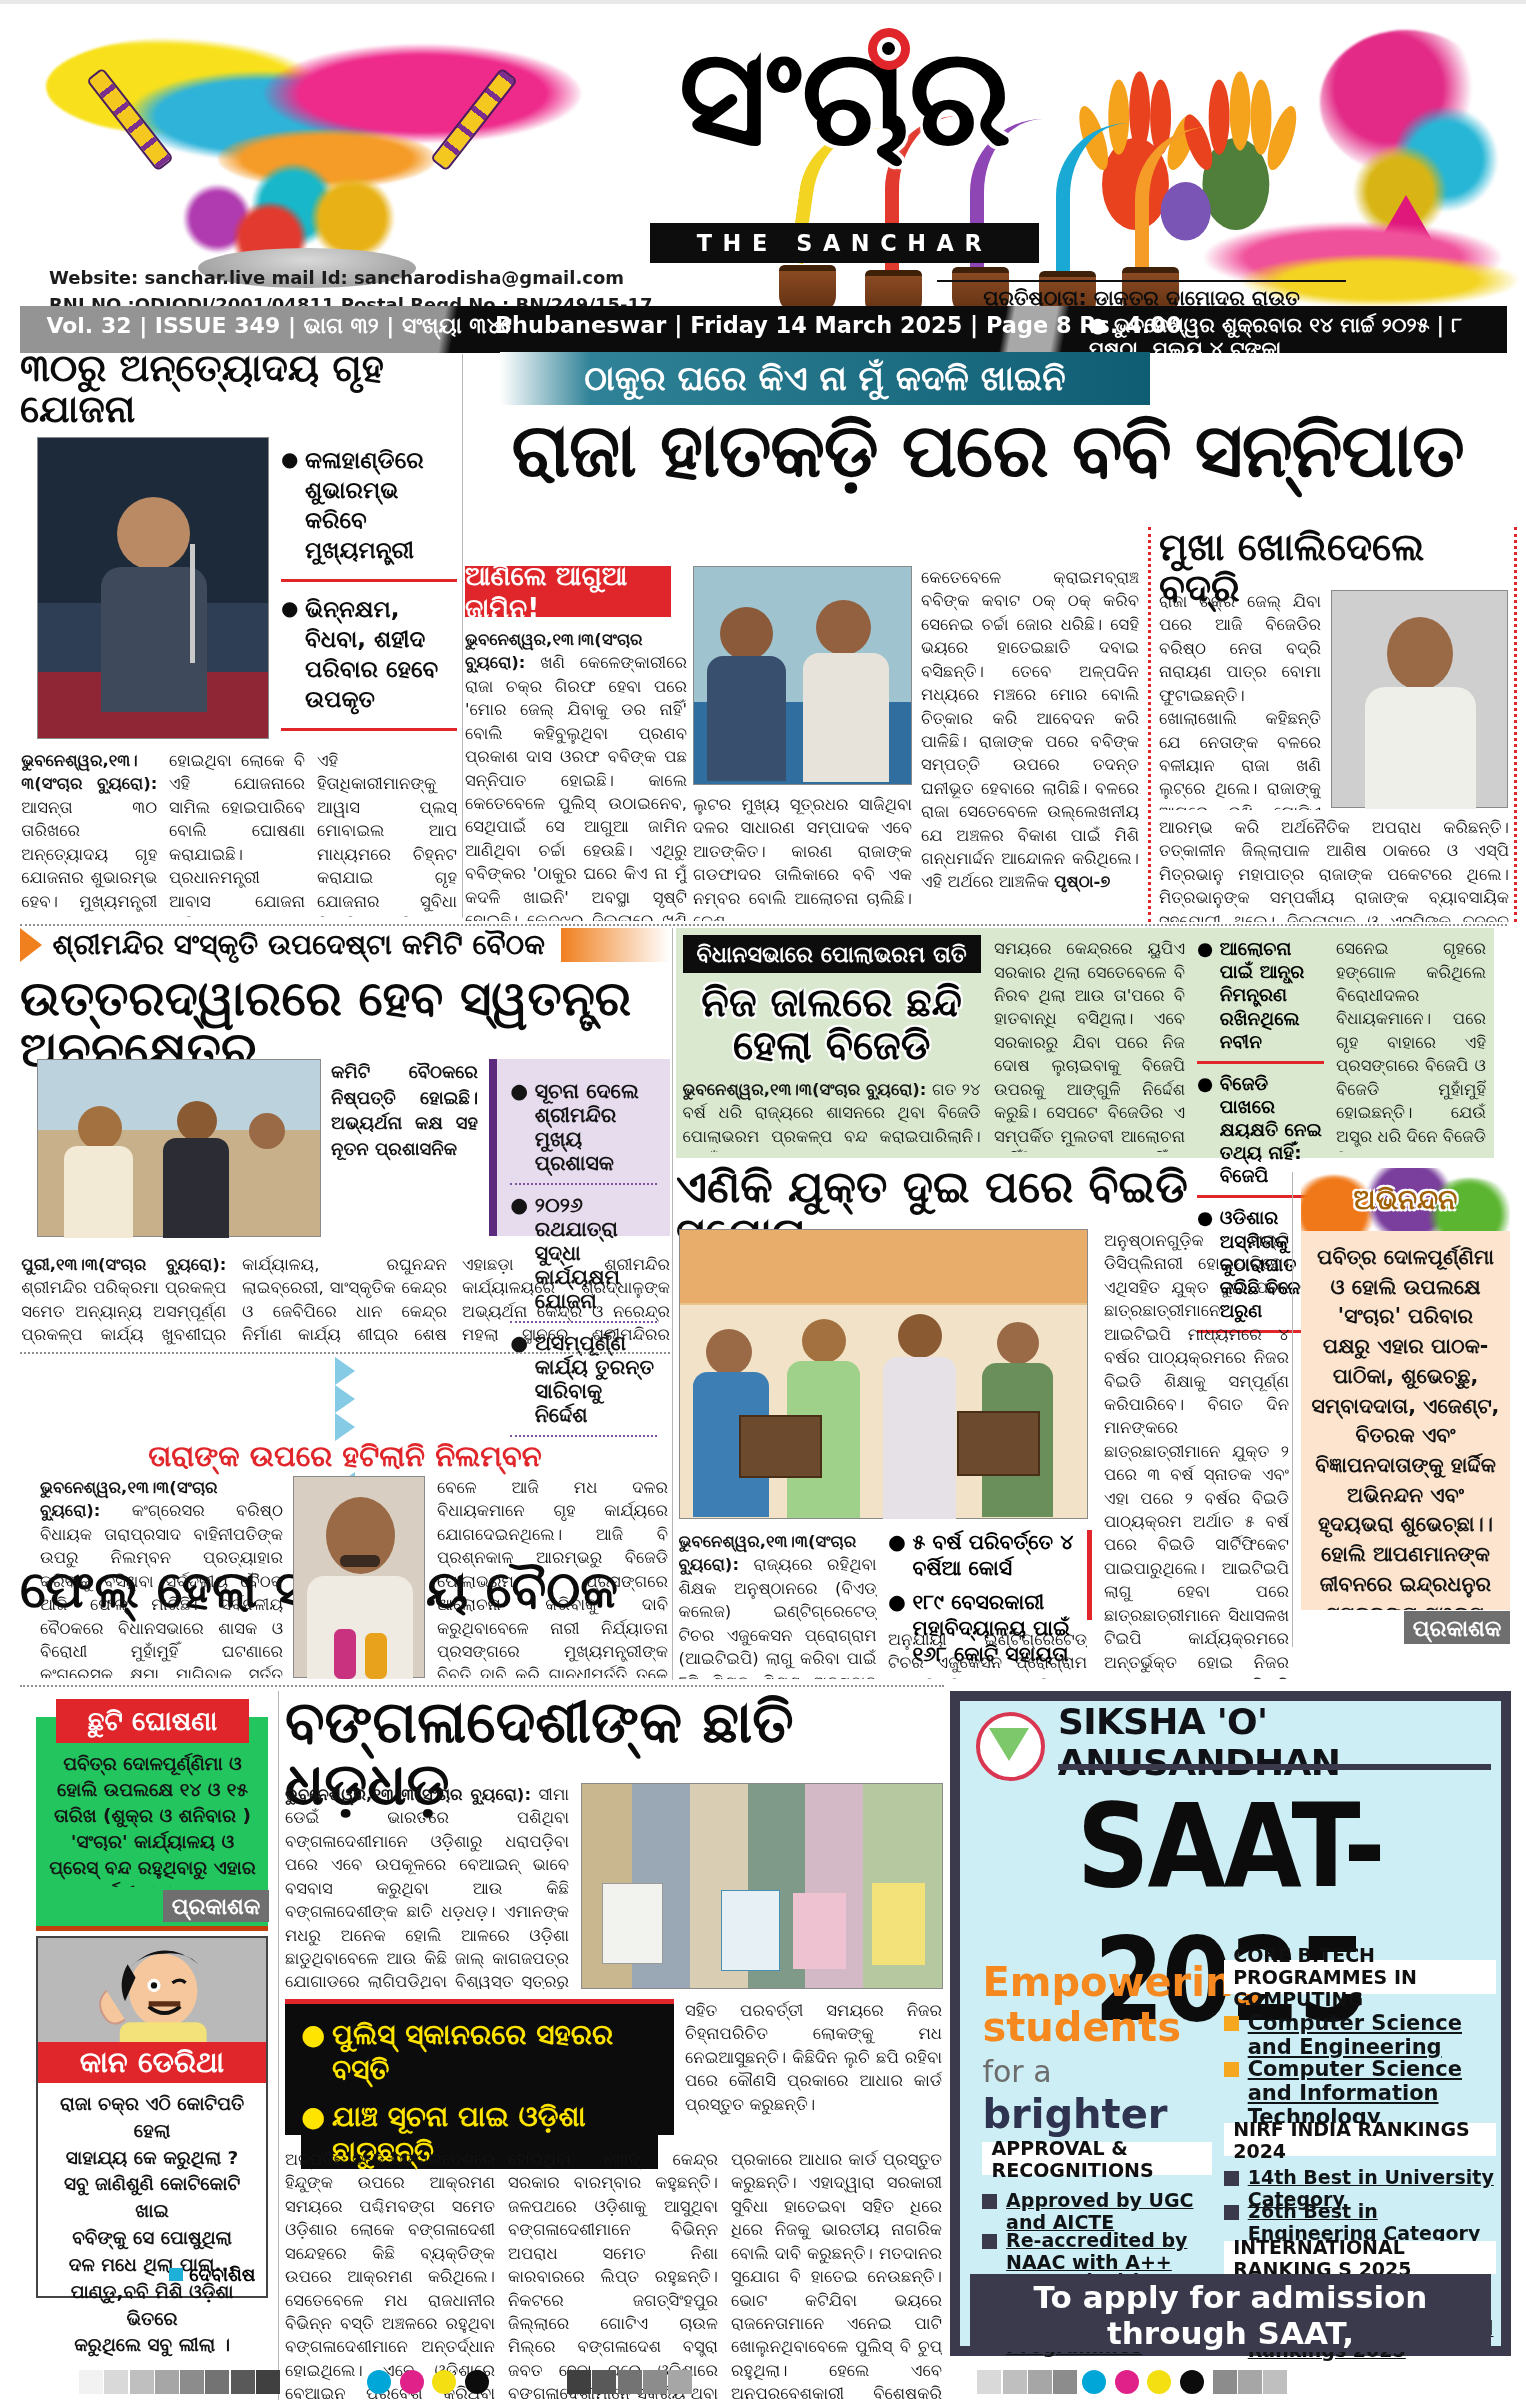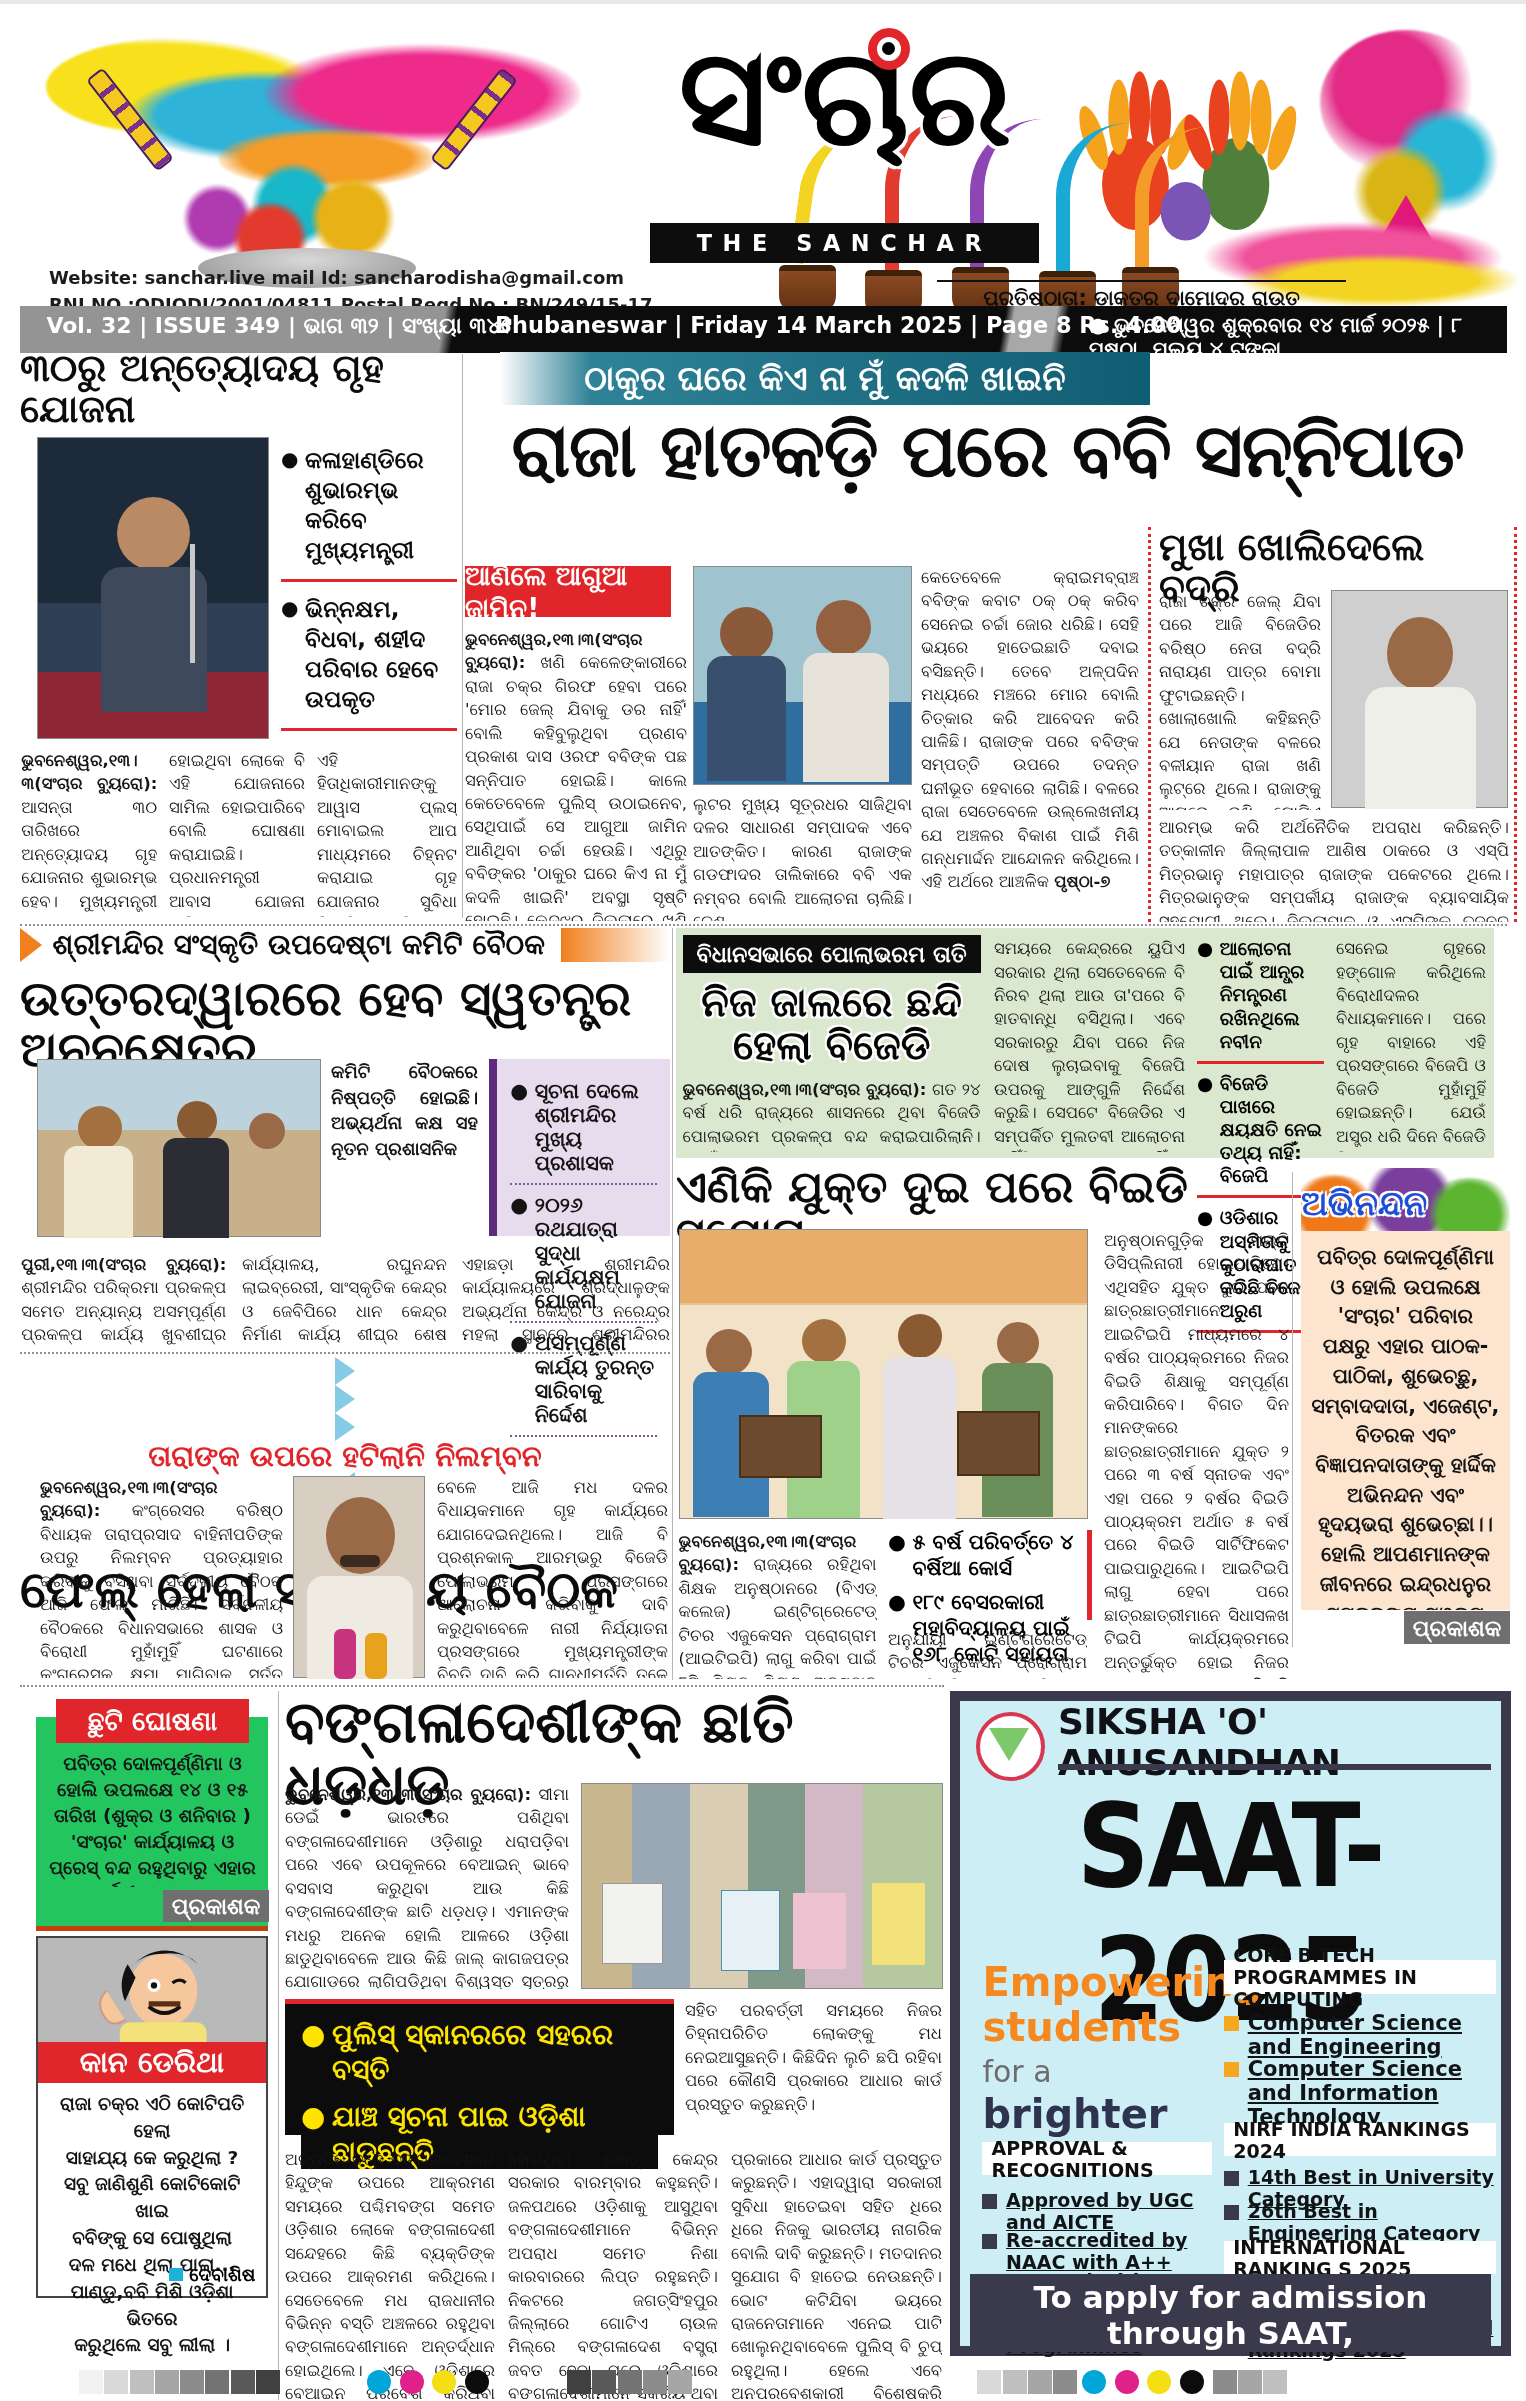--- a/index.html
+++ b/index.html
@@ -303,21 +303,21 @@
     </div>
     <div class="abs body" style="left:212px;top:465px;width:199px;height:51px;overflow:hidden;">ଅନୁଯାୟୀ ଇଣ୍ଟିଗ୍ରେଟେଡ୍ ଟିଚର ଏଜୁକେସନ ପ୍ରୋଗ୍ରାମ (ଆଇଟିଇପି) ଲାଗୁ କରିହେବ। ଆଇଟିଇପି ଲାଗୁ ହେବା ଦ୍ୱାରା ଶିକ୍ଷକ ଶିକ୍ଷଣ</div>
   </div>
 
   <div class="abs vline" style="left:1292px;top:1168px;height:475px;"></div>
   <div class="abs" style="left:1301px;top:1164px;width:209px;height:479px;">
     <div class="abs" style="left:0;top:0;width:209px;height:63px;overflow:hidden;">
       <div class="blob" style="left:-13.2px;top:6.6px;width:92px;height:73px;background:radial-gradient(circle,#f07818,#f07818 55%,transparent 70%);"></div>
       <div class="blob" style="left:59px;top:-6.6px;width:99px;height:79px;background:radial-gradient(circle,#7a3f9d,#7a3f9d 55%,transparent 70%);"></div>
       <div class="blob" style="left:119px;top:10px;width:99px;height:73px;background:radial-gradient(circle,#5cb531,#5cb531 50%,transparent 68%);"></div>
-      <div class="abs" style="left:0;top:14.5px;width:209px;text-align:left;font-size:34px;font-weight:700;color:#1d4ed8;text-shadow:2px 2px 0 #fff,-2px -2px 0 #fff,2px -2px 0 #fff,-2px 2px 0 #fff;">ଅଭିନନ୍ଦନ</div>
+      <div class="abs" style="left:0;top:14.5px;width:209px;text-align:center;font-size:28px;font-weight:700;color:#a16207;text-shadow:2px 2px 0 #fff,-2px -2px 0 #fff,2px -2px 0 #fff,-2px 2px 0 #fff;">ଅଭିନନ୍ଦନ</div>
     </div>
     <div class="abs" style="left:0;top:63px;width:209px;height:379px;background:#fce4cf;box-sizing:border-box;padding:12px 10.6px;font-size:20.5px;font-weight:700;line-height:1.45;text-align:center;color:#131313;overflow:hidden;">ପବିତ୍ର ଦୋଳପୂର୍ଣ୍ଣିମା ଓ ହୋଲି ଉପଲକ୍ଷେ 'ସଂଚାର' ପରିବାର ପକ୍ଷରୁ ଏହାର ପାଠକ-ପାଠିକା, ଶୁଭେଚ୍ଛୁ, ସମ୍ବାଦଦାତା, ଏଜେଣ୍ଟ, ବିତରକ ଏବଂ ବିଜ୍ଞାପନଦାତାଙ୍କୁ ହାର୍ଦ୍ଦିକ ଅଭିନନ୍ଦନ ଏବଂ ହୃଦୟଭରା ଶୁଭେଚ୍ଛା।। ହୋଲି ଆପଣମାନଙ୍କ ଜୀବନରେ ଇନ୍ଦ୍ରଧନୁର ସପ୍ତରଙ୍ଗ ସ୍ୱରୂପ ସୁଖ, ଶାନ୍ତି, ସ୍ନେହ, ପ୍ରେମ, ହସ, ଖୁସି ଓ କ୍ଷମାର ସମ୍ଭାର ଜୀବନକୁ ରଙ୍ଗମୟ କରୁ, ଏତିକି ଶ୍ରୀଜଗନ୍ନାଥଙ୍କ ନିକଟରେ ପ୍ରାର୍ଥନା।।</div>
     <div class="abs chip" style="left:103px;top:443px;width:106px;height:33px;background:#6f6f6f;">
       <span style="color:#fff;font-size:22.4px;font-weight:700;">ପ୍ରକାଶକ</span>
     </div>
   </div>
 
   <div class="abs hsep" style="left:20px;top:1348px;width:650px;"></div>
 
   <div class="abs" style="left:20px;top:1353px;width:650px;height:325px;">

